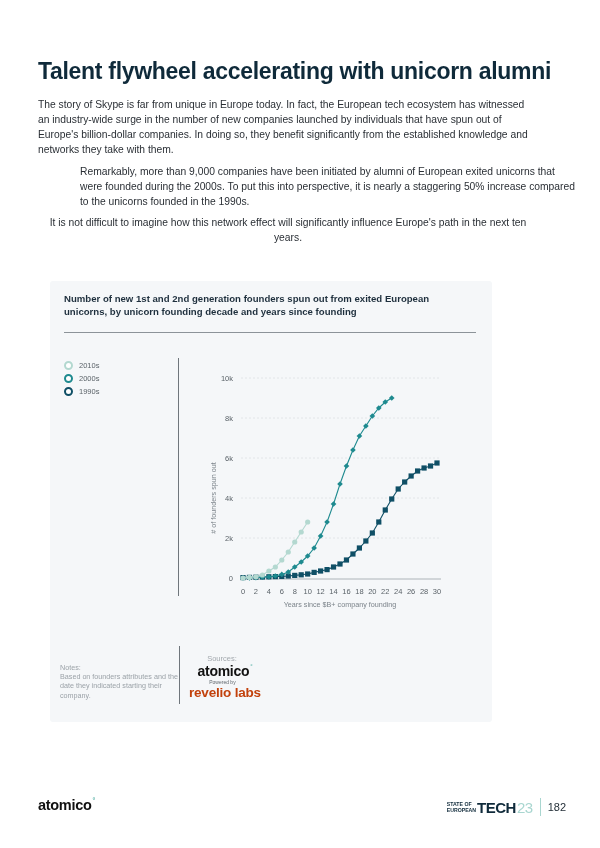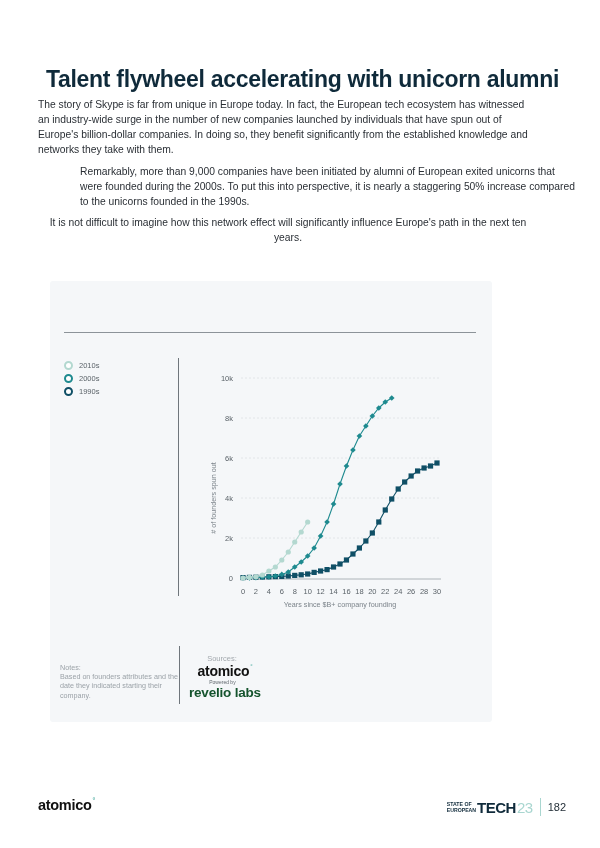--- a/index.html
+++ b/index.html
@@ -1,21 +1,21 @@
 <!DOCTYPE html>
 <html><head>
 <meta charset="utf-8">
 <style>
   html, body { margin: 0; padding: 0; }
   body {
     width: 600px; height: 848px; background: #ffffff; position: relative; overflow: hidden;
     font-family: "Liberation Sans", "DejaVu Sans", sans-serif; color: #1e2a33;
   }
   .title {
-    position: absolute; left: 38px; top: 58px; margin: 8px;
+    position: absolute; left: 38px; top: 58px; margin: 0;
     font-size: 23px; font-weight: bold; color: #0f2a3a; letter-spacing: -0.3px;
   }
   .para {
     position: absolute; left: 38px; width: 500px; margin: 0;
     font-size: 10.3px; line-height: 15px; color: #2a2f35;
   }
   .p1 { top: 97px; }
   .p2 { top: 164px; margin-left: 42px; }
   .p3 { top: 215px; text-align: center; }
 
@@ -45,40 +45,41 @@
 
   .notes {
     position: absolute; left: 10px; top: 382px; width: 118px;
     font-size: 7.2px; line-height: 9.2px; color: #9ba2a8;
   }
   .sources { position: absolute; left: 139px; top: 373px; display: flex; align-items: center; flex-direction: column; }
   .sources-label { font-size: 7.5px; color: #a3a9ae; margin-right: 6px; }
   .atomico-logo-sm { font-size: 14px; font-weight: bold; color: #111; letter-spacing: -0.3px; }
   .deg-sm { font-size: 6px; color: #5bb3a8; vertical-align: top; margin-left: 1px; }
   .powered { font-size: 5px; color: #5f666c; margin: 0 10px 0 5px; }
-  .revelio-logo { font-size: 13.5px; font-weight: bold; color: #14532d; letter-spacing: -0.2px; }
+  .revelio-logo { font-size: 13.5px; font-weight: bold; color: #c2410c; letter-spacing: -0.2px; }
 
   .footer-logo { position: absolute; left: 38px; top: 797px; font-size: 14.5px; font-weight: bold; color: #111; letter-spacing: -0.3px; }
   .deg-footer { font-size: 7px; color: #5bb3a8; vertical-align: top; margin-left: 1px; }
   .footer-right { position: absolute; right: 34px; top: 798px; display: flex; align-items: center; }
   .soet-small { display: flex; flex-direction: column; font-size: 5.2px; font-weight: bold; line-height: 6px; color: #0f2a3a; margin-right: 1px; }
   .soet-tech { font-size: 15px; font-weight: bold; color: #0f2a3a; letter-spacing: -0.5px; }
   .soet-year { font-size: 15px; color: #a9d6d0; letter-spacing: -0.5px; margin-left: 1px; }
   .footer-sep { width: 1px; height: 18px; background: #a9d6d0; margin: 0 7px; }
   .page-num { font-size: 11px; color: #1e2a33; }
 </style>
 </head>
 <body>
 
 <h1 class="title">Talent flywheel accelerating with unicorn alumni</h1>
 <p class="para p1">The story of Skype is far from unique in Europe today. In fact, the European tech ecosystem has witnessed an industry-wide surge in the number of new companies launched by individuals that have spun out of Europe's billion-dollar companies. In doing so, they benefit significantly from the established knowledge and networks they take with them.</p>
 <p class="para p2">Remarkably, more than 9,000 companies have been initiated by alumni of European exited unicorns that were founded during the 2000s. To put this into perspective, it is nearly a staggering 50% increase compared to the unicorns founded in the 1990s.</p>
 <p class="para p3">It is not difficult to imagine how this network effect will significantly influence Europe's path in the next ten years.</p>
 
 <div class="panel">
+  <p class="panel-title">Number of new 1st and 2nd generation founders spun out from exited European unicorns, by unicorn founding decade and years since founding</p>
   <div class="panel-rule"></div>
 
   <div class="legend" id="legend">
       <div class="legend-item">
         <span class="legend-dot" style="border-color: rgb(179, 216, 208);"></span>
         <span>2010s</span>
       </div>
       <div class="legend-item">
         <span class="legend-dot" style="border-color: rgb(30, 138, 143);"></span>
         <span>2000s</span>

